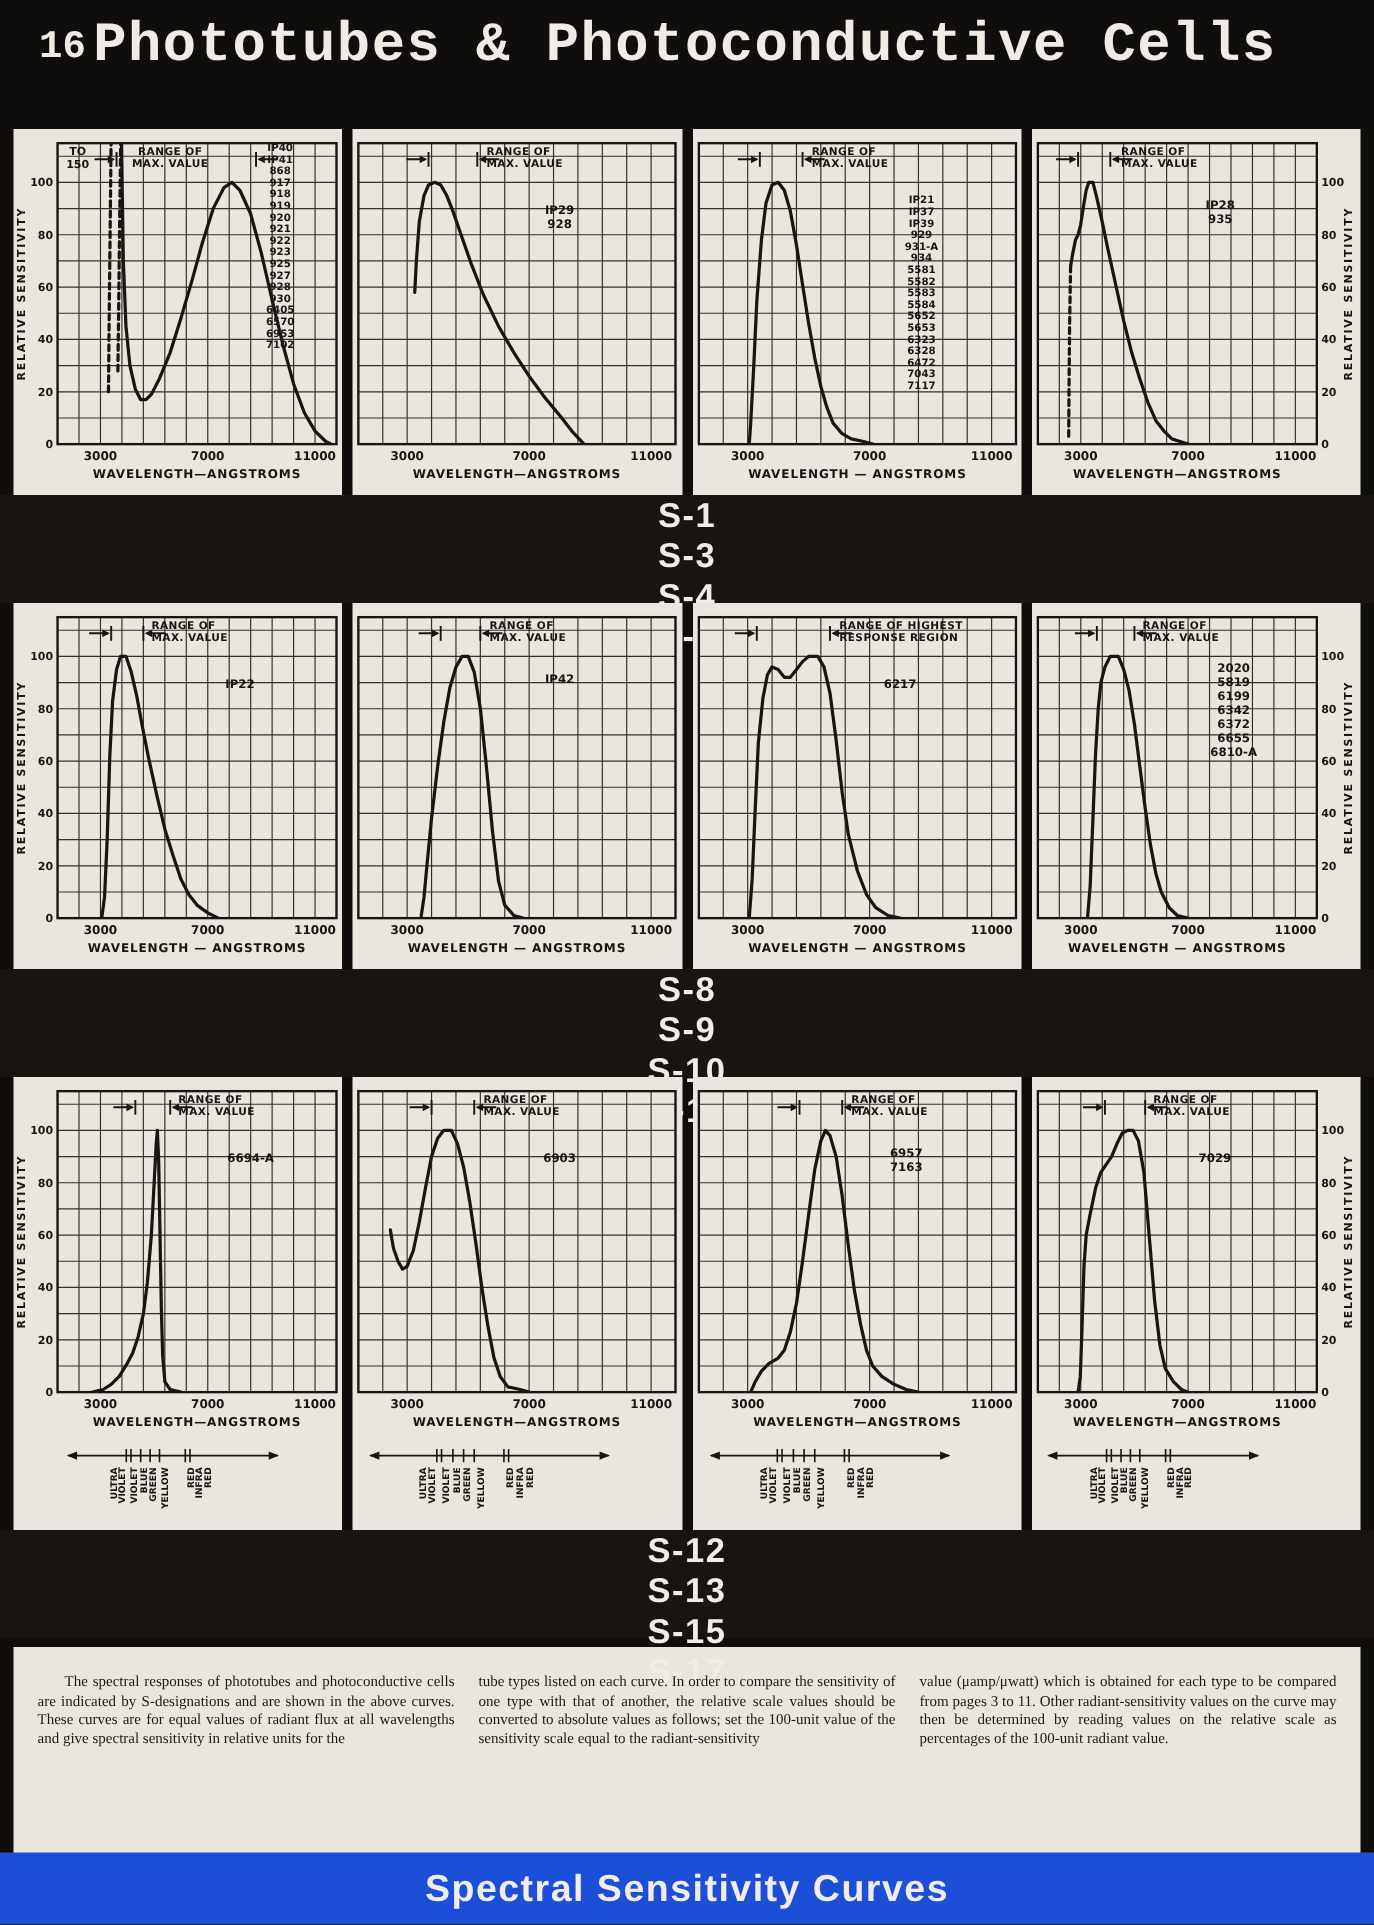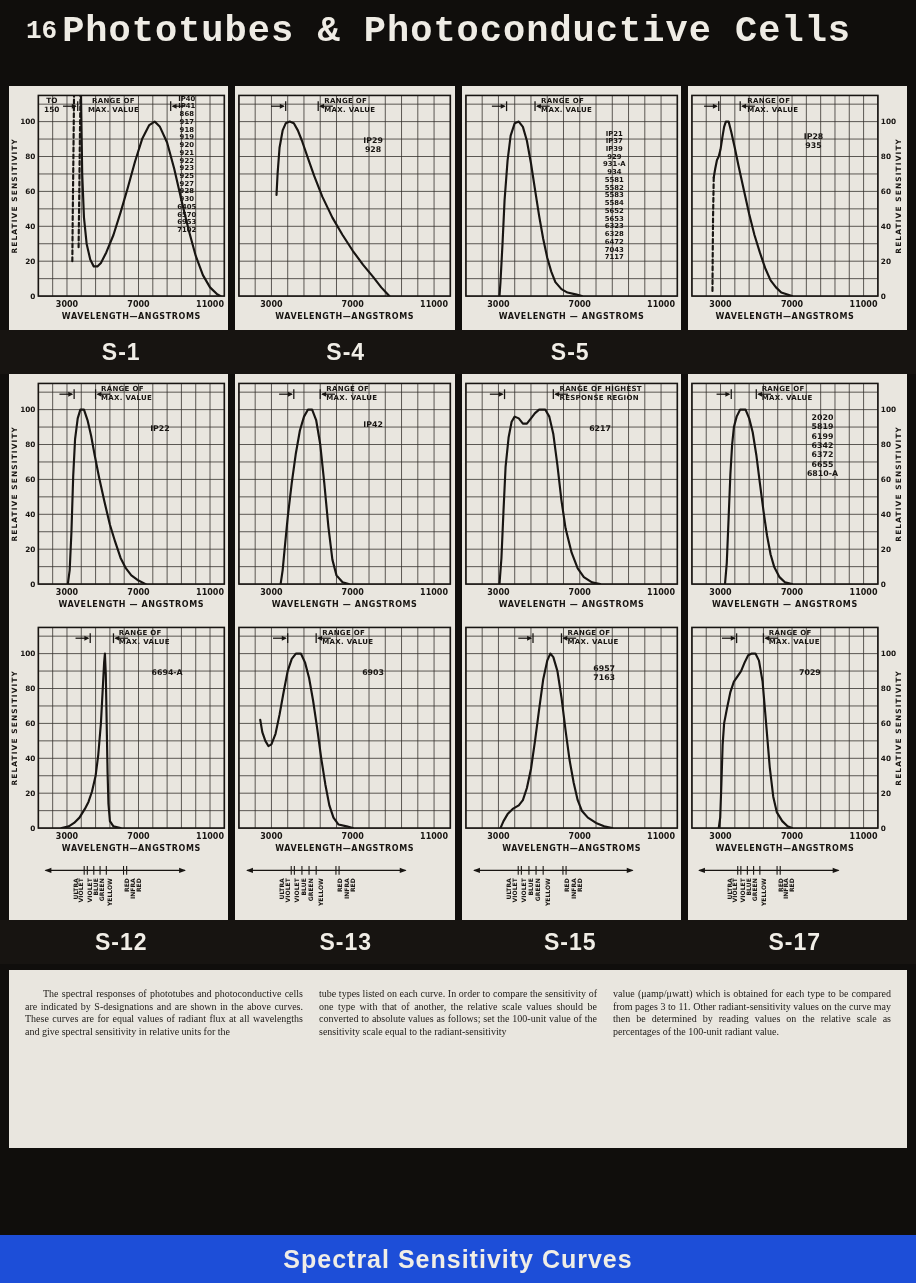--- a/index.html
+++ b/index.html
@@ -10,21 +10,21 @@
   }
   .header{height:62px;display:flex;align-items:center;color:#efece5;font-family:Liberation Mono, monospace;}
   .page-num{margin-left:26px;font-size:26px;font-weight:bold;}
   .header-title{flex:1;text-align:center;margin-right:60px;font-size:37px;font-weight:bold;letter-spacing:1px;}
   .charts-wrap{padding:24px 9px 0 9px;}
   .chart-row{display:flex;gap:7px;}
   .chart-panel{flex:1;background:#e9e6df;position:relative;padding:2px 0 0 0;}
   .row-std .chart-panel{height:242px;}
   .row-tall .chart-panel{height:300px;}
   .chart-svg-holder svg{display:block;}
-  .band{height:44px;background:#171411;display:flex;align-items:center;margin:0 -9px;padding:0 9px;}
+  .band{height:72px;background:#171411;display:flex;align-items:center;margin:0 -9px;padding:0 9px;flex-direction:column;}
   .band-label{width:25%;text-align:center;color:#f0ede6;font-size:23px;font-weight:bold;letter-spacing:1px;}
   .text-section{
     margin:6px 9px 0 9px;background:#e9e6df;height:178px;
     display:flex;gap:16px;padding:18px 16px 0 16px;box-sizing:border-box;
   }
   .text-col{
     flex:1;font-family:"Liberation Serif",serif;font-size:10px;line-height:1.26;
     color:#1d1a16;text-align:justify;
   }
   .text-col.first{text-indent:18px;}
@@ -296,20 +296,21 @@
             <text x="106.3076923076923" y="221" fill="#181512" font-size="8.2" font-weight="bold" font-family="DejaVu Sans, sans-serif" text-anchor="middle">7000</text>
             <text x="179.3846153846154" y="221" fill="#181512" font-size="8.2" font-weight="bold" font-family="DejaVu Sans, sans-serif" text-anchor="middle">11000</text>
             <text x="99" y="233" fill="#181512" font-size="8.2" font-weight="bold" font-family="DejaVu Sans, sans-serif" text-anchor="middle" letter-spacing="0.6">WAVELENGTH—ANGSTROMS</text>
           </svg>
         </div>
       </div>
   </div>
 
   <div class="band">
     <div class="band-label">S-1</div>
+    <div class="band-label">S-3</div>
     <div class="band-label">S-4</div>
     <div class="band-label">S-5</div>
   </div>
 
   <div class="chart-row row-std">
     <div class="chart-panel">
         <div class="chart-svg-holder">
           <svg viewBox="0 0 224 240" width="100%" height="240">
             <clipPath id="clip4">
               <rect x="30" y="5" width="190" height="205"></rect>
@@ -523,20 +524,26 @@
             <text x="218" y="107.5" fill="#181512" font-size="7.5" font-weight="bold" font-family="DejaVu Sans, sans-serif" text-anchor="middle" letter-spacing="1.2" transform="rotate(-90 218 107.5)">RELATIVE SENSITIVITY</text>
             <text x="33.23076923076923" y="221" fill="#181512" font-size="8.2" font-weight="bold" font-family="DejaVu Sans, sans-serif" text-anchor="middle">3000</text>
             <text x="106.3076923076923" y="221" fill="#181512" font-size="8.2" font-weight="bold" font-family="DejaVu Sans, sans-serif" text-anchor="middle">7000</text>
             <text x="179.3846153846154" y="221" fill="#181512" font-size="8.2" font-weight="bold" font-family="DejaVu Sans, sans-serif" text-anchor="middle">11000</text>
             <text x="99" y="233" fill="#181512" font-size="8.2" font-weight="bold" font-family="DejaVu Sans, sans-serif" text-anchor="middle" letter-spacing="0.6">WAVELENGTH — ANGSTROMS</text>
           </svg>
         </div>
       </div>
   </div>
 
+  <div class="band">
+    <div class="band-label">S-8</div>
+    <div class="band-label">S-9</div>
+    <div class="band-label">S-10</div>
+    <div class="band-label">S-11</div>
+  </div>
 
   <div class="chart-row row-tall">
     <div class="chart-panel">
         <div class="chart-svg-holder">
           <svg viewBox="0 0 224 240" width="100%" height="240">
             <clipPath id="clip8">
               <rect x="30" y="5" width="190" height="205"></rect>
             </clipPath>
             <line x1="30" y1="5" x2="30" y2="210" stroke="#33302b" stroke-width="0.8"></line>
             <line x1="44.61538461538461" y1="5" x2="44.61538461538461" y2="210" stroke="#33302b" stroke-width="0.8"></line>

